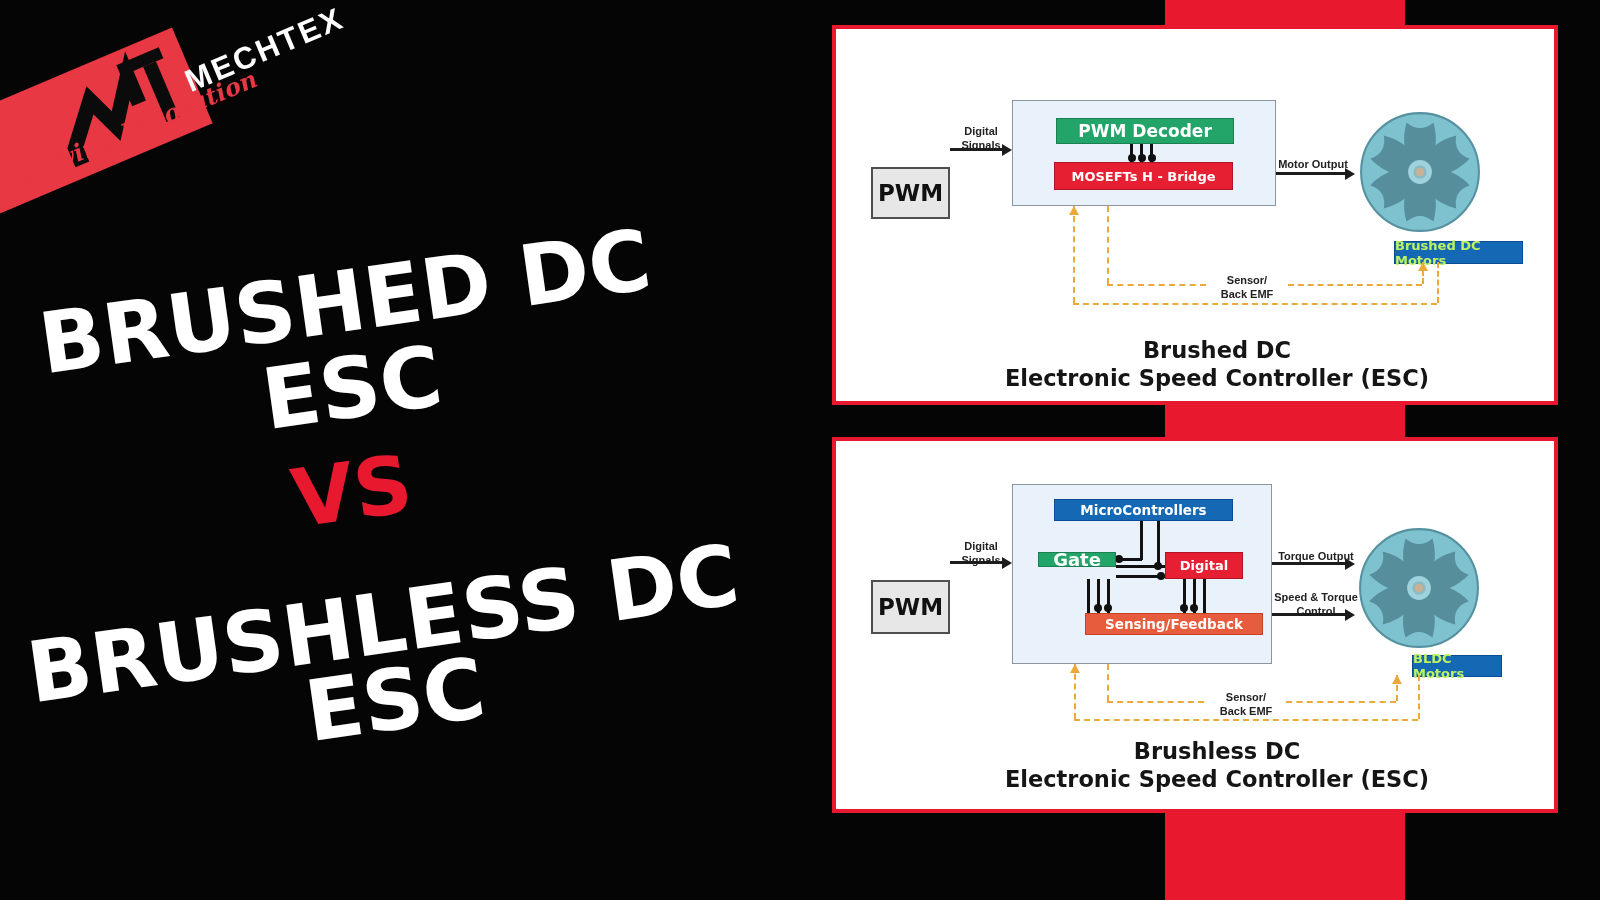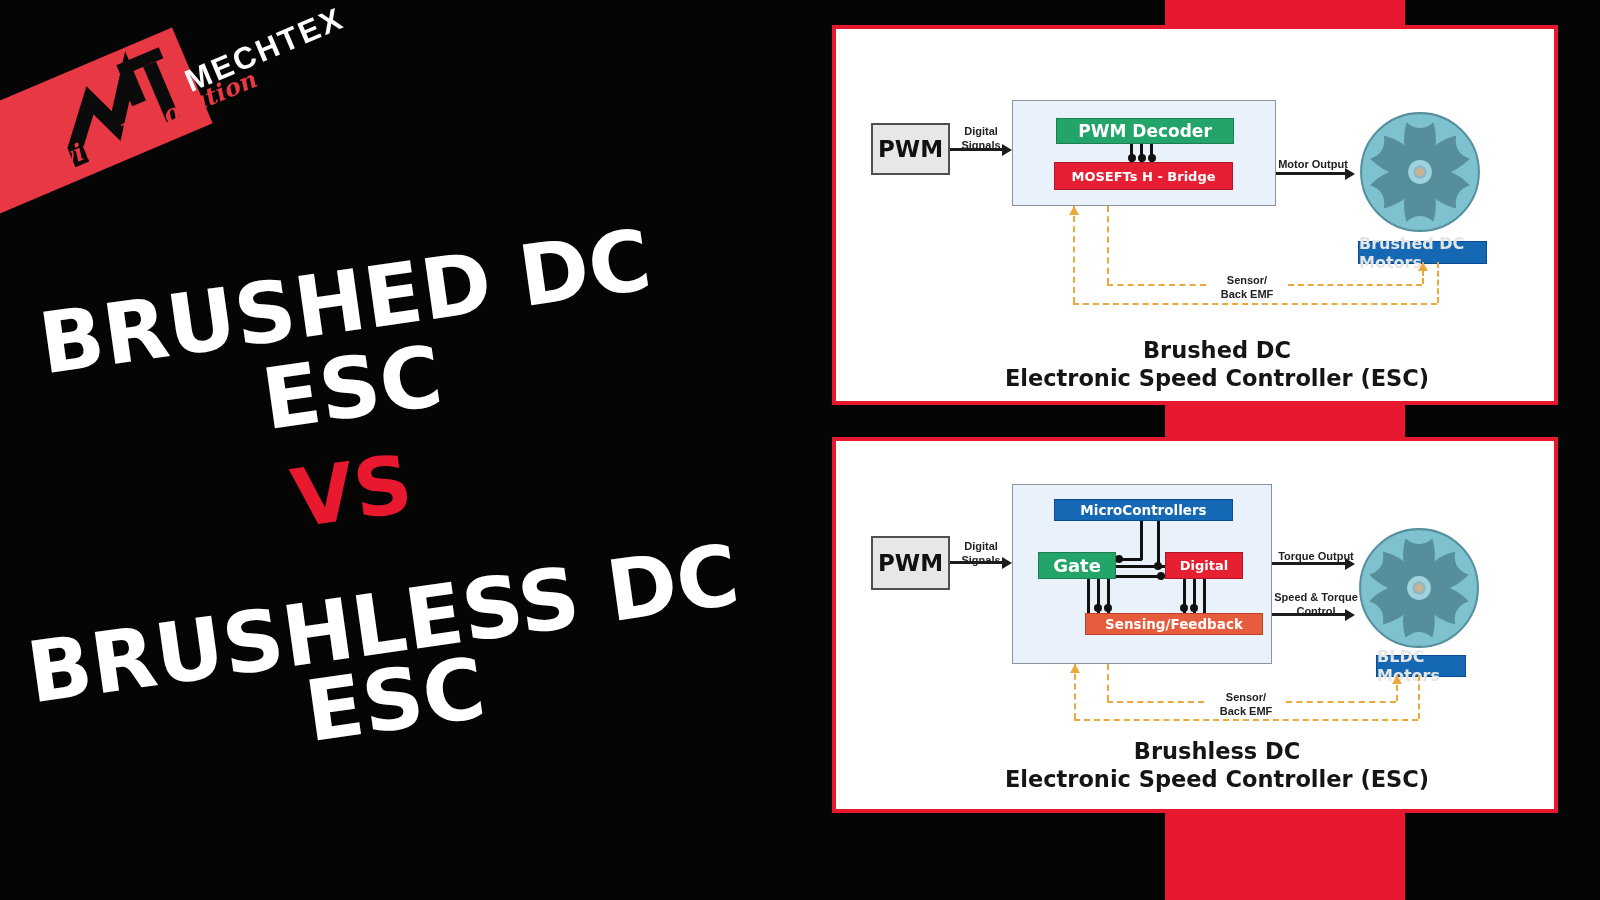--- a/index.html
+++ b/index.html
@@ -7,40 +7,40 @@
          font-family:"Liberation Sans","DejaVu Sans",sans-serif;}
   .abs{position:absolute;}
   .red-band{background:var(--accent-red,#E8182F);}
   .card{background:var(--card-bg,#fff);border:4px solid var(--accent-red,#E8182F);box-sizing:border-box;}
   .headline-line{font-family:"DejaVu Sans",sans-serif;font-weight:bold;color:var(--headline-white,#fff);
                  text-align:center;width:800px;height:100px;line-height:100px;font-size:84px;
                  transform:rotate(-8deg);letter-spacing:0px;white-space:nowrap;}
   .headline-vs{color:var(--accent-red,#E8182F);font-size:80px;}
   .pwm-box{background:#E7E7E7;border:2px solid #4F4F4F;box-sizing:border-box;display:flex;
            align-items:center;justify-content:center;font-weight:bold;color:#111;font-size:23px;
-           font-family:"DejaVu Sans",sans-serif;}
+           font-family:"DejaVu Sans",sans-serif;margin-top:44px;}
   .container-box{background:var(--container-bg,#E9F1FA);border:1.5px solid var(--container-border,#8B959F);box-sizing:border-box;}
   .cbox{display:flex;align-items:center;justify-content:center;font-weight:bold;color:#fff;
         box-sizing:border-box;font-family:"DejaVu Sans",sans-serif;}
   .green{background:var(--green-box,#23A569);border:1px solid #1B7F50;}
   .redbx{background:var(--red-box,#E61F33);border:1px solid #B01525;}
   .bluebx{background:var(--blue-box,#1468B4);border:1.5px solid var(--blue-box-border,#0A4C94);}
   .orangebx{background:var(--orange-box,#E75C3C);border:1px solid #C04326;}
   .small-label{font-size:11px;font-weight:bold;color:#222;line-height:1.3;text-align:center;white-space:pre-line;}
   .arrow-h{height:3px;background:#1c1c1c;}
   .arrow-h::after{content:'';position:absolute;right:-9px;top:-4.5px;width:0;height:0;
                   border-left:10px solid #1c1c1c;border-top:6px solid transparent;border-bottom:6px solid transparent;}
   .conn{background:#111;}
   .dot{width:8px;height:8px;border-radius:50%;background:#111;}
   .dash-h{height:0;border-top:2px dashed var(--dashed-line,#EBA93B);}
   .dash-v{width:0;border-left:2px dashed var(--dashed-line,#EBA93B);}
   .dash-up{width:0;height:0;border-left:5px solid transparent;border-right:5px solid transparent;
            border-bottom:9px solid var(--dashed-line,#EBA93B);}
-  .motor-label{display:flex;align-items:center;justify-content:center;font-weight:bold;color:#e5e5e5;
-               font-size:16px;font-family:"DejaVu Sans",sans-serif;}
+  .motor-label{display:flex;align-items:center;justify-content:center;font-weight:bold;color:#bef264;
+               font-size:13px;font-family:"DejaVu Sans",sans-serif;margin-left:36px;}
   .title-line{font-size:22.5px;font-weight:bold;color:var(--title-text,#151515);text-align:center;
               width:600px;font-family:"DejaVu Sans",sans-serif;}
   .fan-disc{fill:var(--motor-disc,#7EC2D0);stroke:#55919F;stroke-width:2;}
   .fan-blade{fill:var(--motor-body,#578E9C);}
   .logo-stripe{fill:var(--logo-red,#E73843);}
   .logo-m{stroke:#0b0b0b;fill:none;}
   .logo-name{fill:#fff;font-family:"Liberation Sans",sans-serif;font-weight:bold;font-size:31px;letter-spacing:2.5px;}
   .logo-tagline{fill:var(--logo-red,#E73843);font-family:"DejaVu Serif",serif;font-style:italic;font-weight:bold;font-size:24px;}
 </style>
 </head>
@@ -140,21 +140,21 @@
       <div class="abs conn" style="left:127px;top:36px;width:2.5px;height:39px;"></div>
       <div class="abs conn" style="left:144px;top:36px;width:2.5px;height:46px;"></div>
 
       <div class="abs conn" style="left:103px;top:73px;width:26px;height:2.5px;"></div>
       <div class="abs conn" style="left:103px;top:80px;width:49px;height:2.5px;"></div>
       <div class="abs conn" style="left:103px;top:90px;width:49px;height:2.5px;"></div>
       <div class="abs dot" style="left:102px;top:70px;"></div>
       <div class="abs dot" style="left:141px;top:77px;"></div>
       <div class="abs dot" style="left:144px;top:87px;"></div>
 
-      <div class="abs cbox green" style="left:25px;top:67px;width:78px;height:27px;font-size:18px;">Gate</div>
+      <div class="abs cbox green" style="left:25px;top:67px;width:78px;height:15px;font-size:18px;">Gate</div>
       <div class="abs cbox redbx" style="left:152px;top:67px;width:78px;height:27px;font-size:13px;">Digital</div>
 
       <div class="abs conn" style="left:74px;top:94px;width:2.5px;height:34px;"></div>
       <div class="abs conn" style="left:84px;top:94px;width:2.5px;height:34px;"></div>
       <div class="abs conn" style="left:94px;top:94px;width:2.5px;height:34px;"></div>
       <div class="abs dot" style="left:81px;top:119px;"></div>
       <div class="abs dot" style="left:91px;top:119px;"></div>
 
       <div class="abs conn" style="left:170px;top:94px;width:2.5px;height:34px;"></div>
       <div class="abs conn" style="left:180px;top:94px;width:2.5px;height:34px;"></div>

